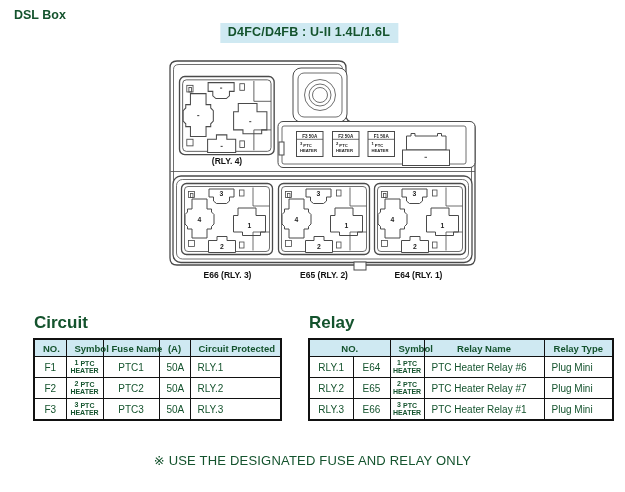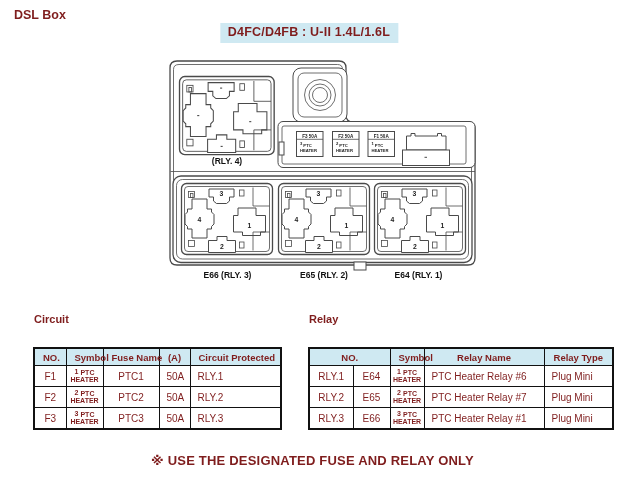--- a/index.html
+++ b/index.html
@@ -1,17 +1,17 @@
 <!DOCTYPE html>
 <html><head>
 <meta charset="utf-8">
 <style>
   html,body{margin:0;padding:0;background:#fff;}
   #page{position:relative;width:625px;height:492px;background:#fff;
-        font-family:"Liberation Sans","DejaVu Sans",sans-serif;color:#7f1d1d;overflow:hidden;border-radius:22px;}
+        font-family:"Liberation Sans","DejaVu Sans",sans-serif;color:#14532d;overflow:hidden;border-radius:22px;}
 
   .page-label{position:absolute;left:14px;top:8px;font-size:12.5px;font-weight:bold;}
   .model-title{position:absolute;left:50%;top:23px;transform:translateX(-52%);
         background:#cfe9f2;padding:2px 8px 4px 8px;font-size:12.5px;font-weight:bold;
         letter-spacing:.2px;white-space:nowrap;}
 
   
   #diagram{position:absolute;left:148px;top:50px;width:340px;height:245px;}
   .ln{fill:#fff;stroke:#4a4a4a;stroke-width:1.3;}
   .ln2{fill:none;stroke:#4a4a4a;stroke-width:.8;}
@@ -20,35 +20,35 @@
   .dot{fill:#4a4a4a;}
   .dlabel{font-family:"Liberation Sans",sans-serif;font-size:8.5px;font-weight:bold;fill:#111;text-anchor:middle;}
   .tnum{font-family:"Liberation Sans",sans-serif;font-size:6.8px;font-weight:bold;fill:#222;text-anchor:middle;}
   .flabel{font-family:"Liberation Sans",sans-serif;font-size:4.6px;font-weight:bold;fill:#222;text-anchor:middle;}
   .fsym{font-family:"Liberation Sans",sans-serif;font-size:4.2px;font-weight:bold;fill:#222;}
 
   
   .tbl-block{position:absolute;top:313px;}
   #circuit-block{left:33px;}
   #relay-block{left:308px;}
-  .tbl-title{margin:0 0 22px 1px;font-size:11px;font-weight:bold;}
+  .tbl-title{margin:0 0 5px 1px;font-size:17px;font-weight:bold;}
   table{border-collapse:collapse;table-layout:fixed;border:2px solid #111;}
   #circuit-table{width:247px;}
   #relay-table{width:304px;}
   th{background:#cfe9f2;font-size:9.5px;font-weight:bold;height:16px;
      border:1px solid #111;padding:0 8px;white-space:nowrap;overflow:visible;}
   td{font-size:10px;height:20px;border:1px solid #111;padding:0 7px;white-space:nowrap;}
   td.c{text-align:center;}
   td.l{text-align:left;padding-left:7px;}
   .sym{display:flex;flex-direction:column;align-items:center;line-height:7px;
        font-size:7px;font-weight:bold;}
   .sym sup{font-size:7px;position:relative;top:-1.5px;margin-right:2px;vertical-align:baseline;}
 
   .footnote{position:absolute;left:0;top:453px;width:625px;text-align:center;
-       font-size:13px;font-weight:bold;letter-spacing:.2px;}
+       font-size:13px;font-weight:normal;letter-spacing:.2px;}
 </style>
 </head>
 <body>
 
 <div id="page">
 
   <div class="page-label">DSL Box</div>
   <div class="model-title">D4FC/D4FB : U-II 1.4L/1.6L</div>
 
   <svg id="diagram" viewBox="0 0 340 245" xmlns="http://www.w3.org/2000/svg">

